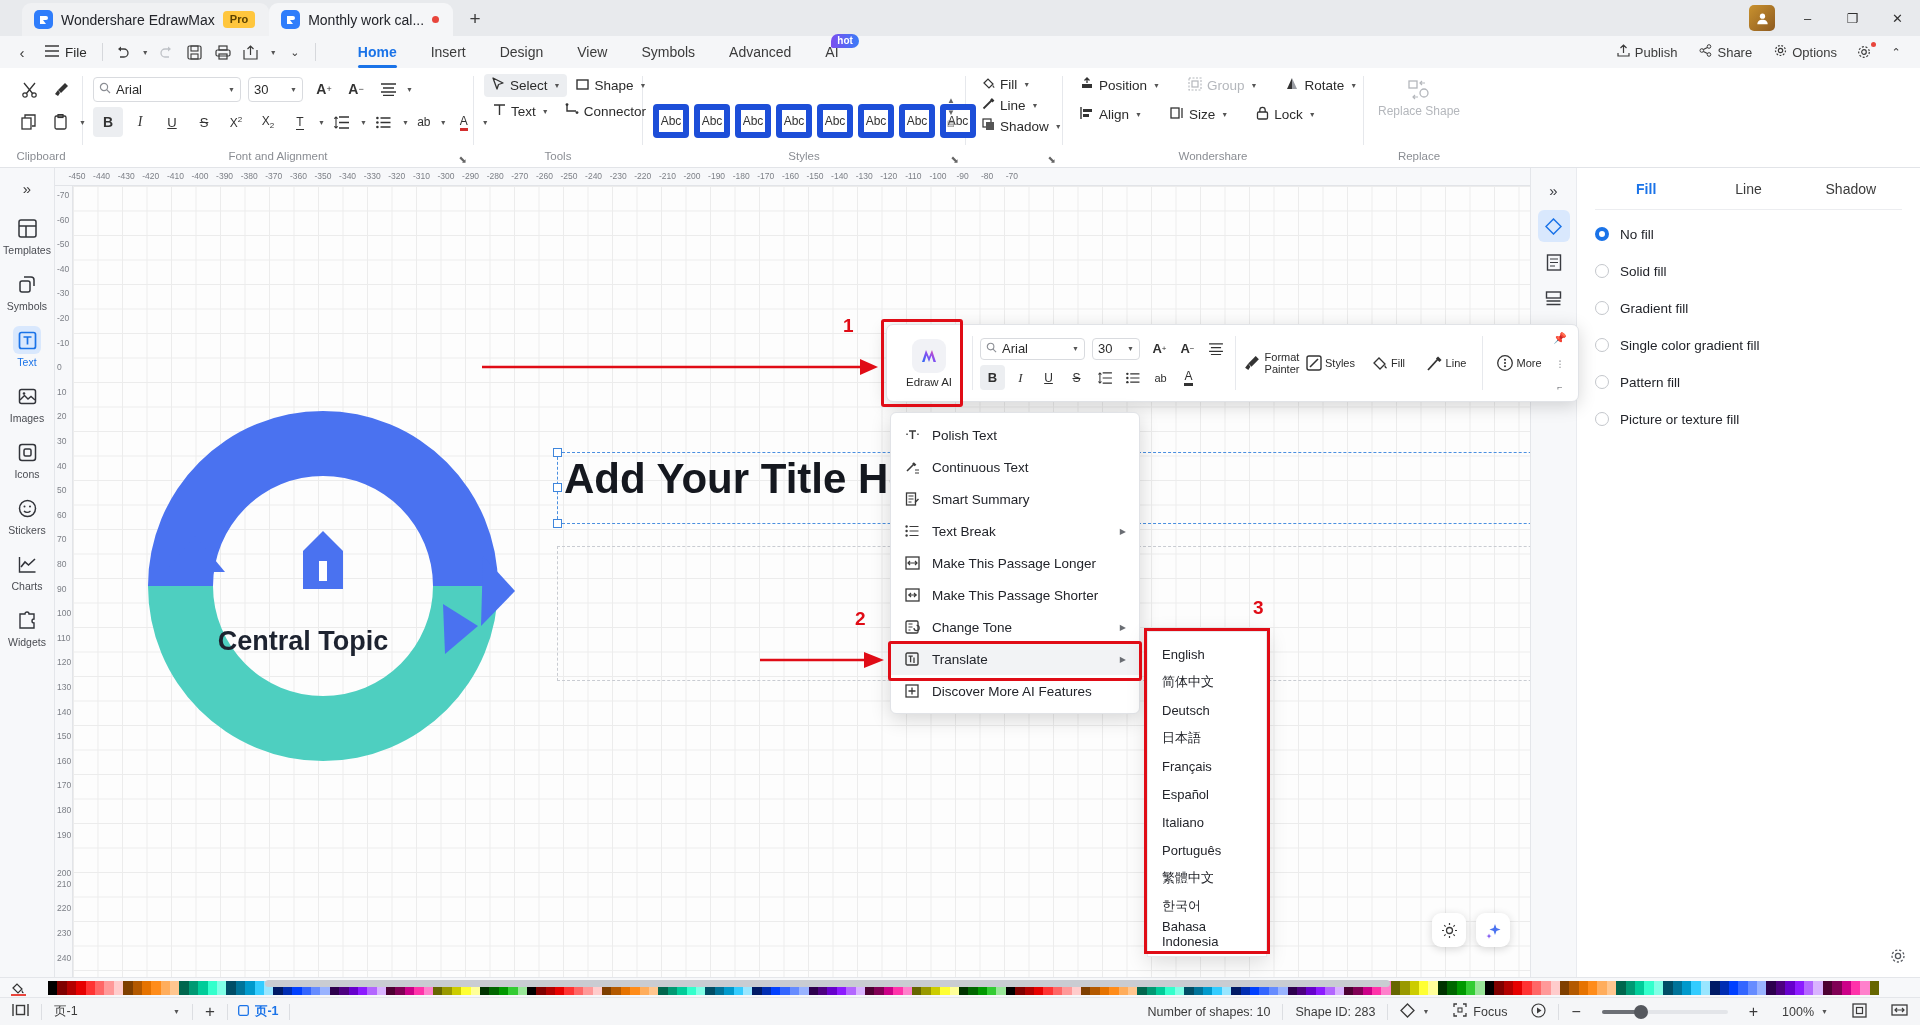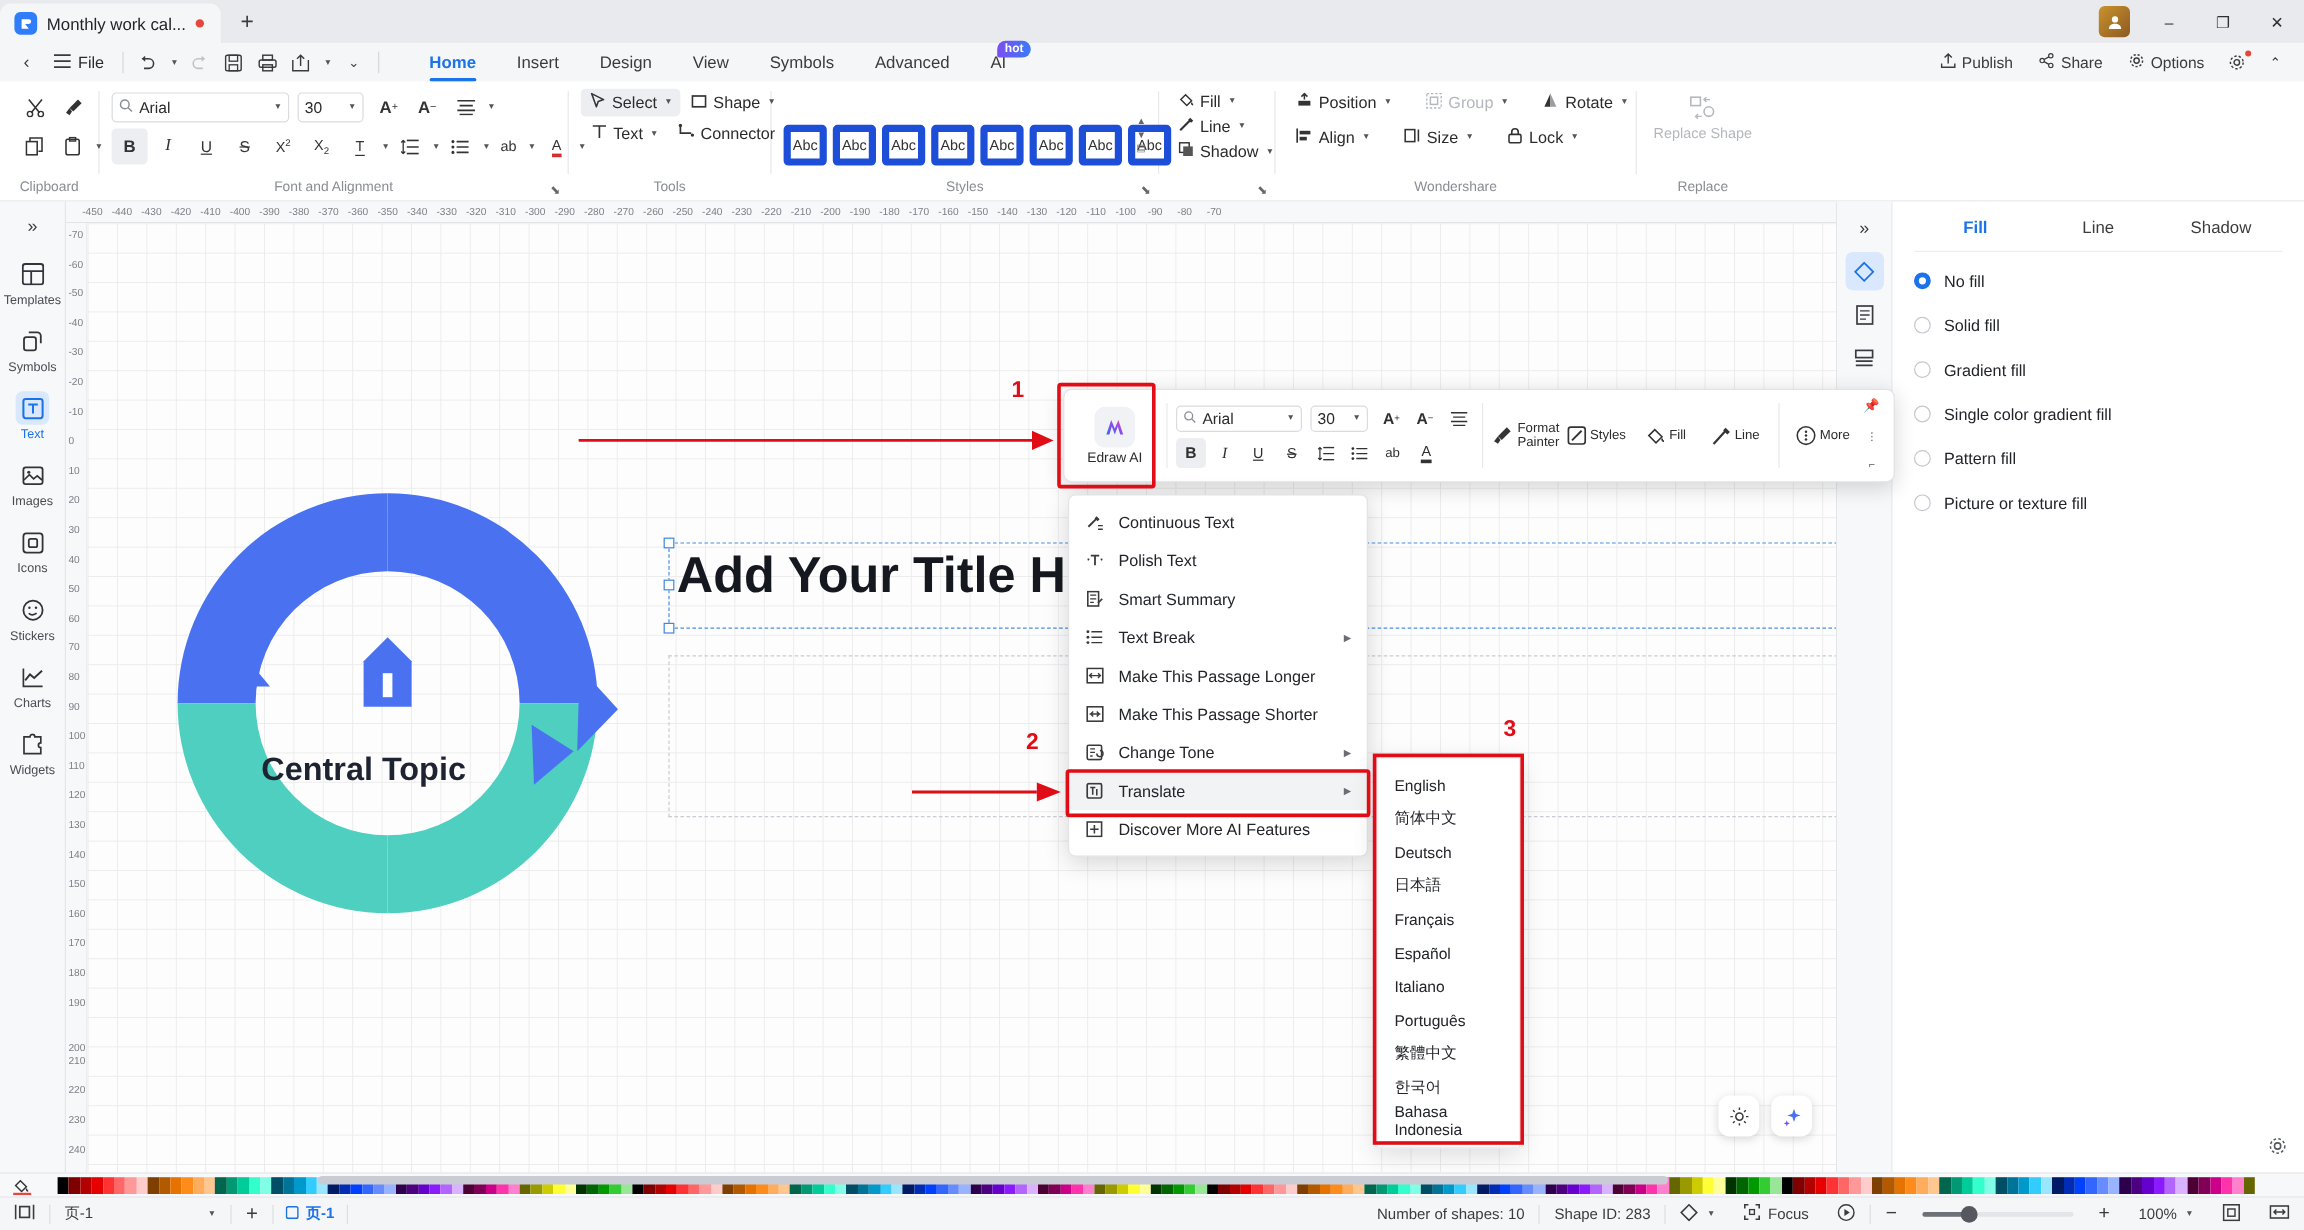--- a/index.html
+++ b/index.html
@@ -314,20 +314,29 @@
   .zoom-knob{position:absolute;left:32px;top:-5px;width:14px;height:14px;border-radius:50%;background:#55585e;}
   .page-chip{display:flex;align-items:center;gap:6px;padding:0 10px;height:20px;font-size:12.5px;}
   .page-chip.active{color:#1a73e8;font-weight:bold;}
 </style>
 </head>
 <body>
 
 <div class="app">
 
   <div class="titlebar">
+    <div class="tab first">
+      <div class="tab-logo">
+        <svg width="12" height="12" viewBox="0 0 12 12">
+            <path d="M2 2h6a2 2 0 0 1 0 4H5l3 4H2z" fill="#fff"></path>
+          </svg>
+      </div>
+      <span>Wondershare EdrawMax</span>
+      <span class="pro-badge">Pro</span>
+    </div>
     <div class="tab active">
       <div class="tab-logo">
         <svg width="12" height="12" viewBox="0 0 12 12">
             <path d="M2 2h6a2 2 0 0 1 0 4H5l3 4H2z" fill="#fff"></path>
           </svg>
       </div>
       <span>Monthly work cal...</span>
       <span class="tab-dot"></span>
     </div>
     <div class="newtab">+</div>
@@ -1094,35 +1103,35 @@
       <span style="font-size:9px">⋮</span>
       <span style="font-size:9px">⌐</span>
     </div>
   </div>
   <div class="redbox-1"></div>
 
   <div class="ctxmenu">
     <div class="ctxitem">
       <span class="mi">
           <svg width="15" height="14" viewBox="0 0 15 14">
+            <path d="M4 3h7M7.5 3v8" stroke="#3a3a3a" stroke-width="1.5"></path>
+            <path d="M1.3 6.2h1.5M2 5.4v1.6M12.2 6.2h1.5M13 5.4v1.6" stroke="#3a3a3a" stroke-width="1.1"></path>
+          </svg>
+        </span>
+      <span>Polish Text</span>
+    </div>
+    <div class="ctxitem">
+      <span class="mi">
+          <svg width="15" height="14" viewBox="0 0 15 14">
             <path d="M2 11 9 4" stroke="#3a3a3a" stroke-width="1.6"></path>
             <path d="M8 3 10.5 5.5" stroke="#3a3a3a" stroke-width="2.4"></path>
             <path d="M10 10h4M10 13h4" stroke="#3a3a3a" stroke-width="1.2"></path>
           </svg>
         </span>
       <span>Continuous Text</span>
-    </div>
-    <div class="ctxitem">
-      <span class="mi">
-          <svg width="15" height="14" viewBox="0 0 15 14">
-            <path d="M4 3h7M7.5 3v8" stroke="#3a3a3a" stroke-width="1.5"></path>
-            <path d="M1.3 6.2h1.5M2 5.4v1.6M12.2 6.2h1.5M13 5.4v1.6" stroke="#3a3a3a" stroke-width="1.1"></path>
-          </svg>
-        </span>
-      <span>Polish Text</span>
     </div>
     <div class="ctxitem">
       <span class="mi">
           <svg width="15" height="14" viewBox="0 0 15 14">
             <rect x="1.5" y="1" width="9" height="12" stroke="#3a3a3a" fill="none" stroke-width="1.3"></rect>
             <path d="M3.5 4h5M3.5 7h5M3.5 10h3" stroke="#3a3a3a" stroke-width="1.1"></path>
             <path d="M10 10.5 13.5 7" stroke="#3a3a3a" stroke-width="1.4"></path>
           </svg>
         </span>
       <span>Smart Summary</span>

